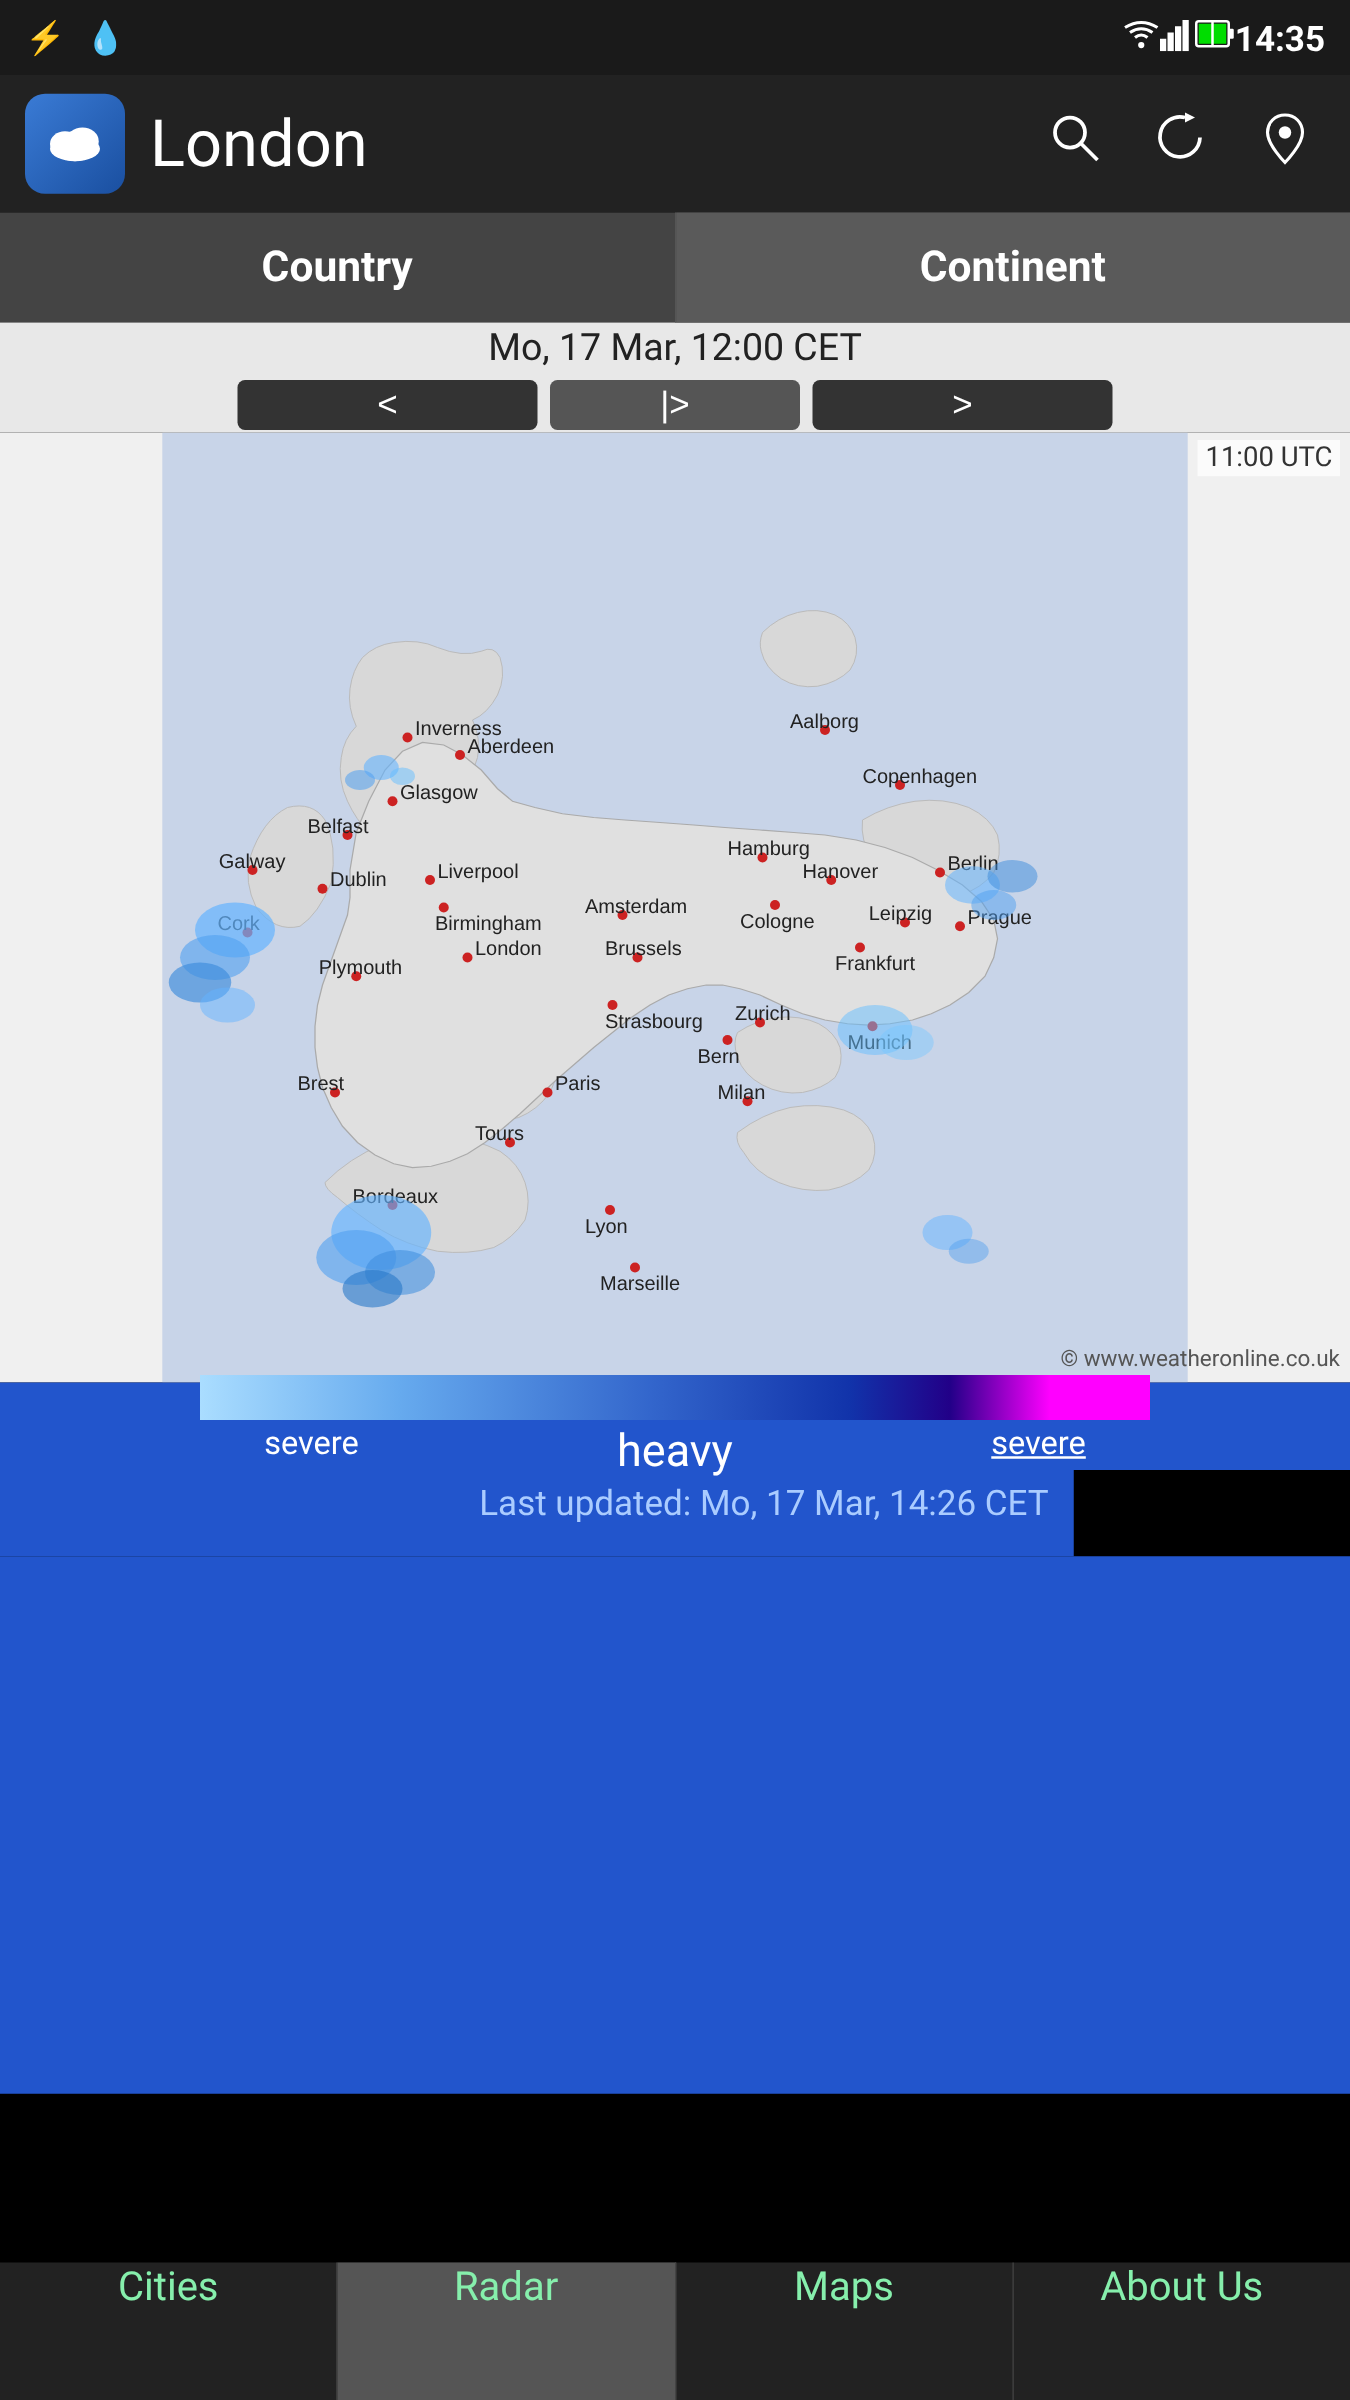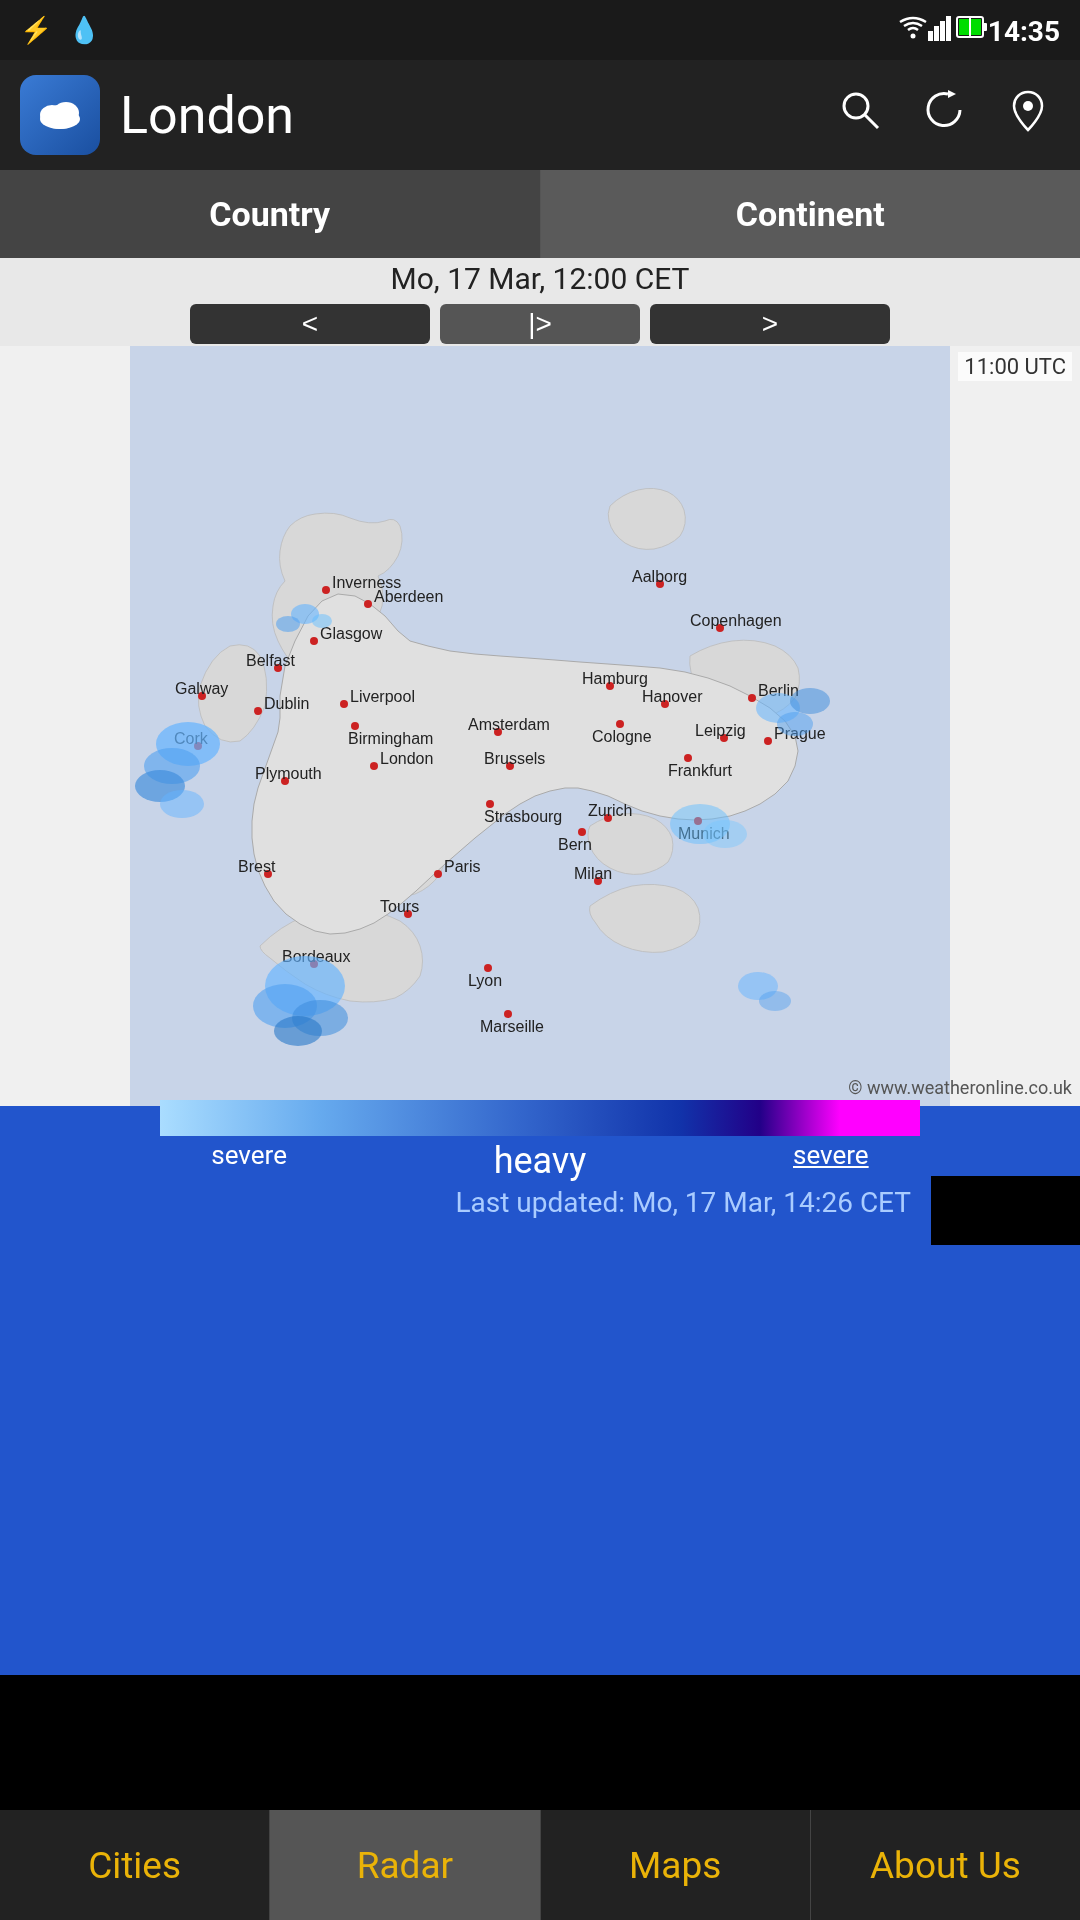--- a/index.html
+++ b/index.html
@@ -148,21 +148,21 @@
       align-items: center;
       gap: 0;
       height: 36px;
     }
     .legend-segment {
       height: 36px;
     }
 
     
     #info-panel {
-      width: 931px;
+      width: 859px;
       background: #2255cc;
       padding: 10px 20px 20px 35px;
       display: flex;
       flex-direction: column;
       align-items: flex-end;
     }
     #last-updated {
       color: #aaccff;
       font-size: 28px;
       margin-bottom: 6px;
@@ -186,24 +186,24 @@
       height: 110px;
       background: #222;
       display: flex;
       position: absolute;
       bottom: 0;
       left: 0;
     }
     .bottom-tab {
       flex: 1;
       display: flex;
-      align-items: center;
+      align-items: flex-start;
       justify-content: center;
-      color: #eab308;
-      font-size: 37px;
+      color: #86efac;
+      font-size: 32px;
       cursor: pointer;
       border-right: 1px solid #444;
     }
     .bottom-tab:last-child { border-right: none; }
     .bottom-tab.active { background: #555; }
 
     .map-time-label {
       position: absolute;
       top: 6px;
       right: 8px;

